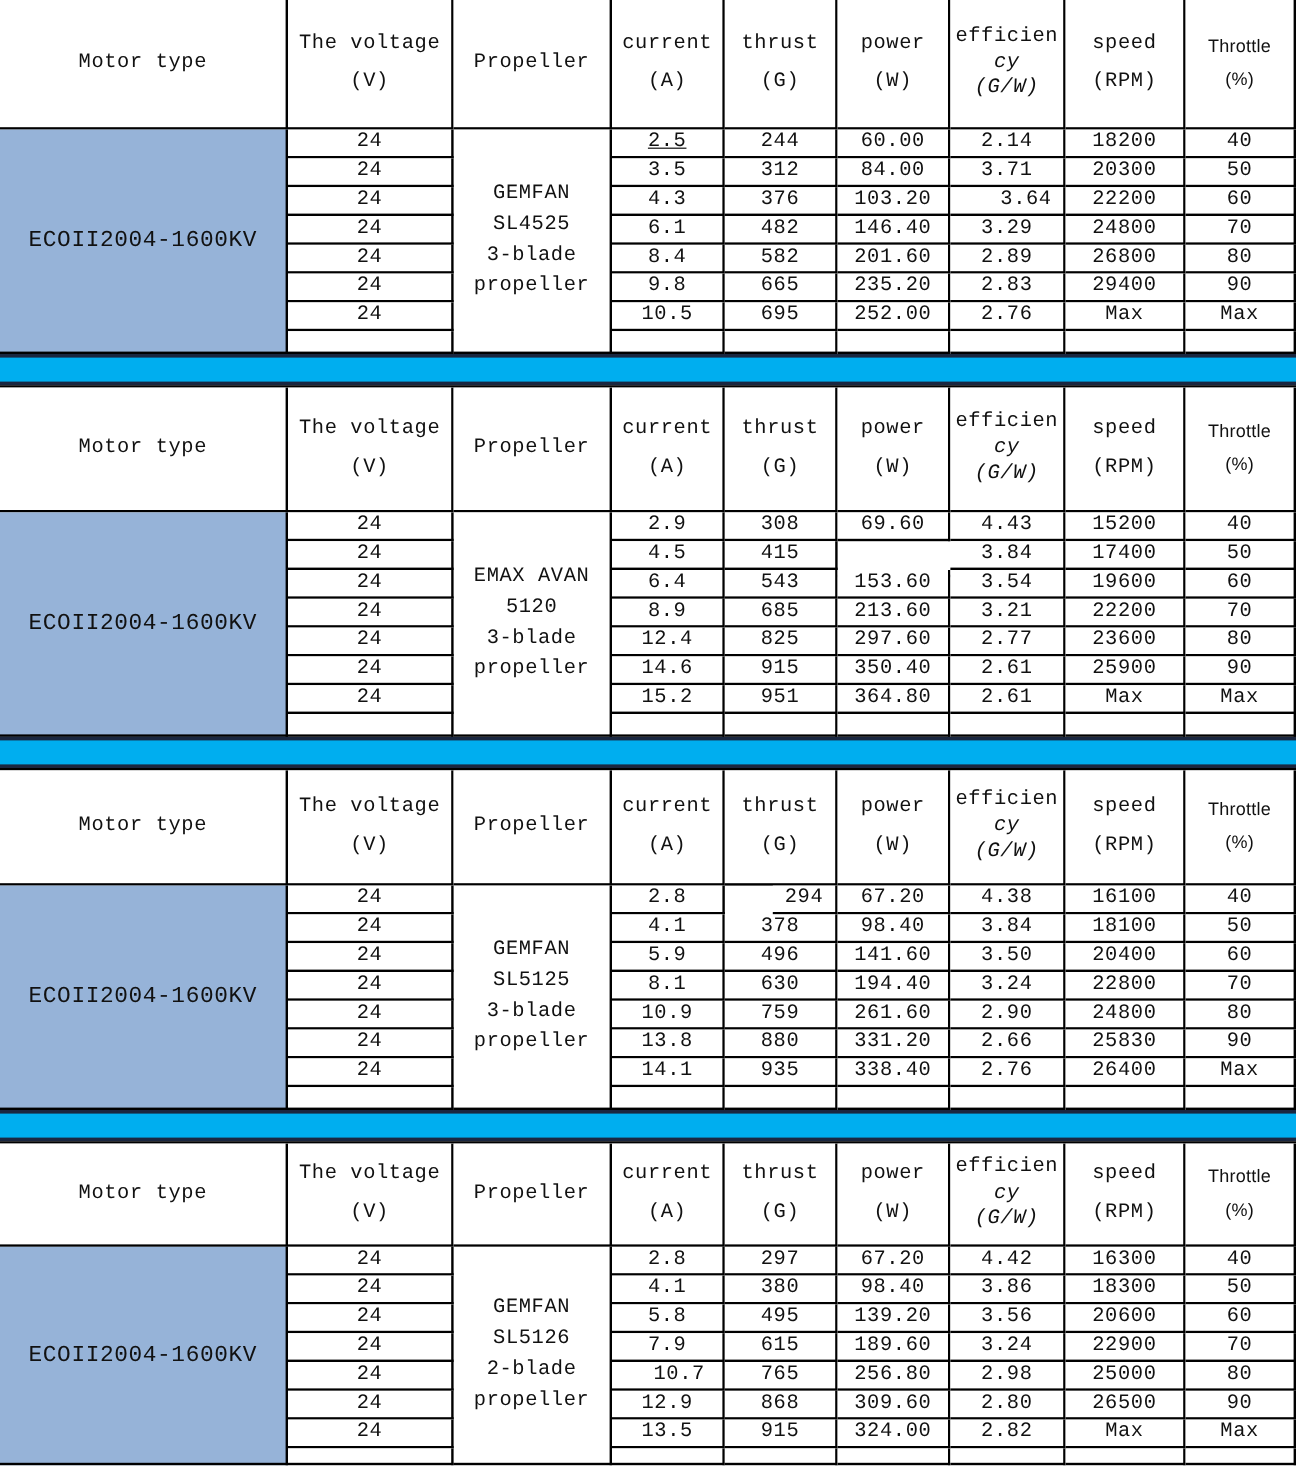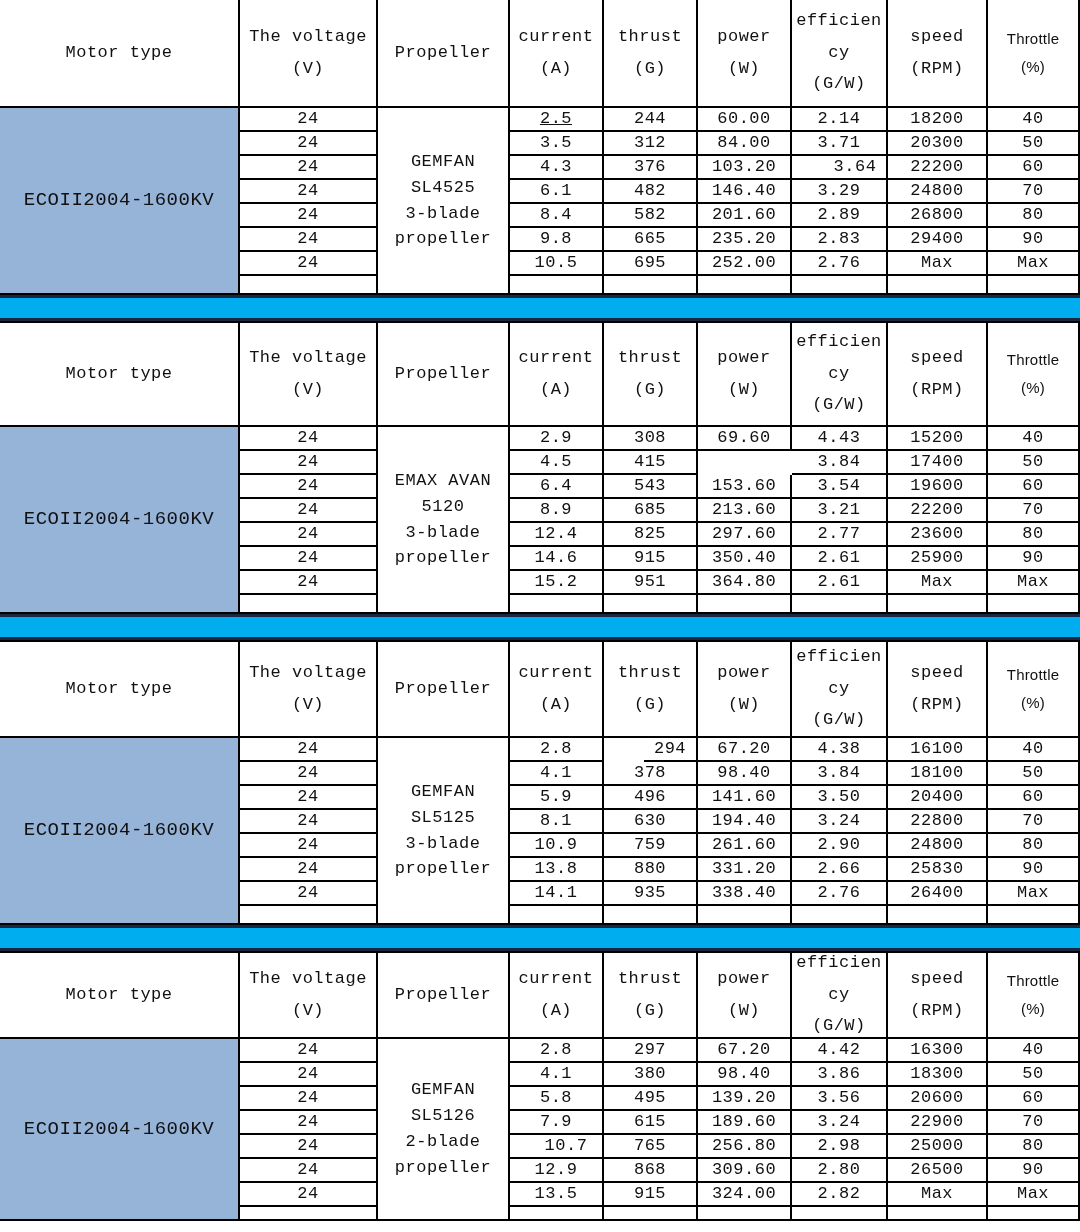--- a/index.html
+++ b/index.html
@@ -33,21 +33,21 @@
     font-size: 17px;
     line-height: 1.2;
     overflow: hidden;
     background: #ffffff;
     letter-spacing: 0.5px;
   }
 
   
   .hcell { flex-direction: column; text-align: center; }
   .hline + .hline { margin-top: 12px; }
-  .hline.tight + .hline.tight { margin-top: 11px; }
+  .hline.tight + .hline.tight { margin-top: 1px; font-style: italic; }
   .hcell.sans {
     font-family: "Liberation Sans", sans-serif;
     font-size: 15px;
     letter-spacing: 0.2px;
   }
   .hcell.sans .hline + .hline { margin-top: 10px; }
 
   
   .motor {
     background: var(--motor-fill, #96B3D8);

